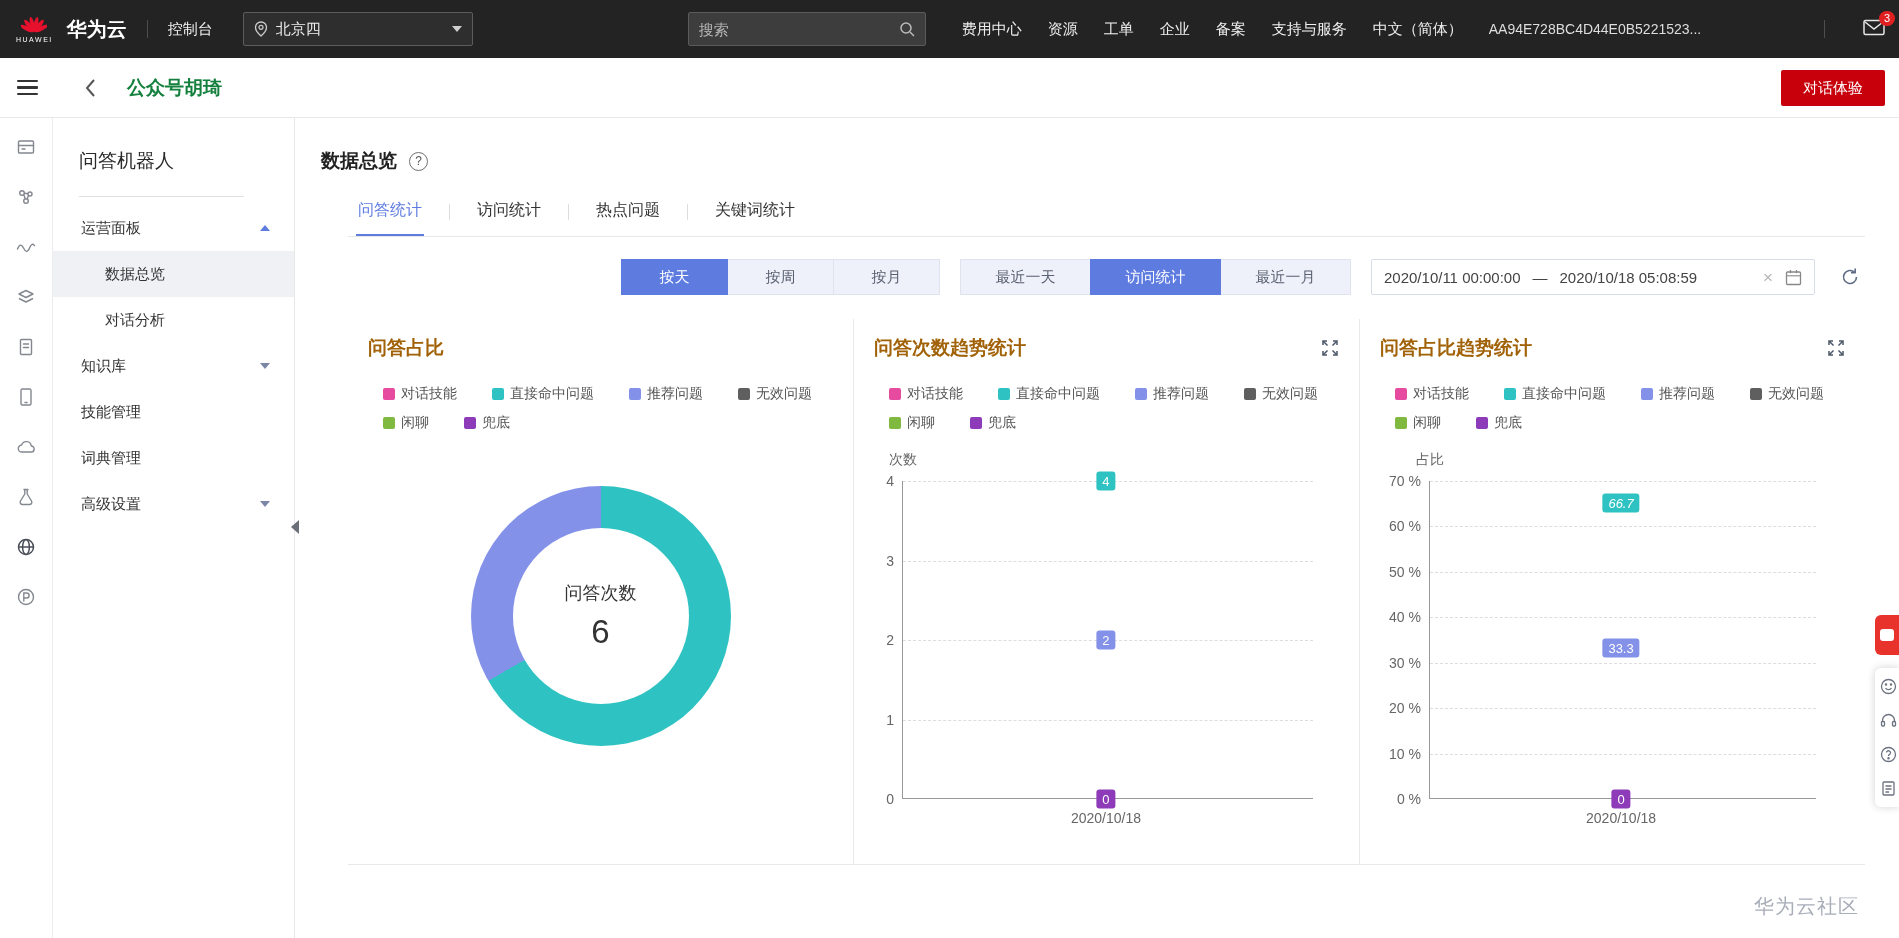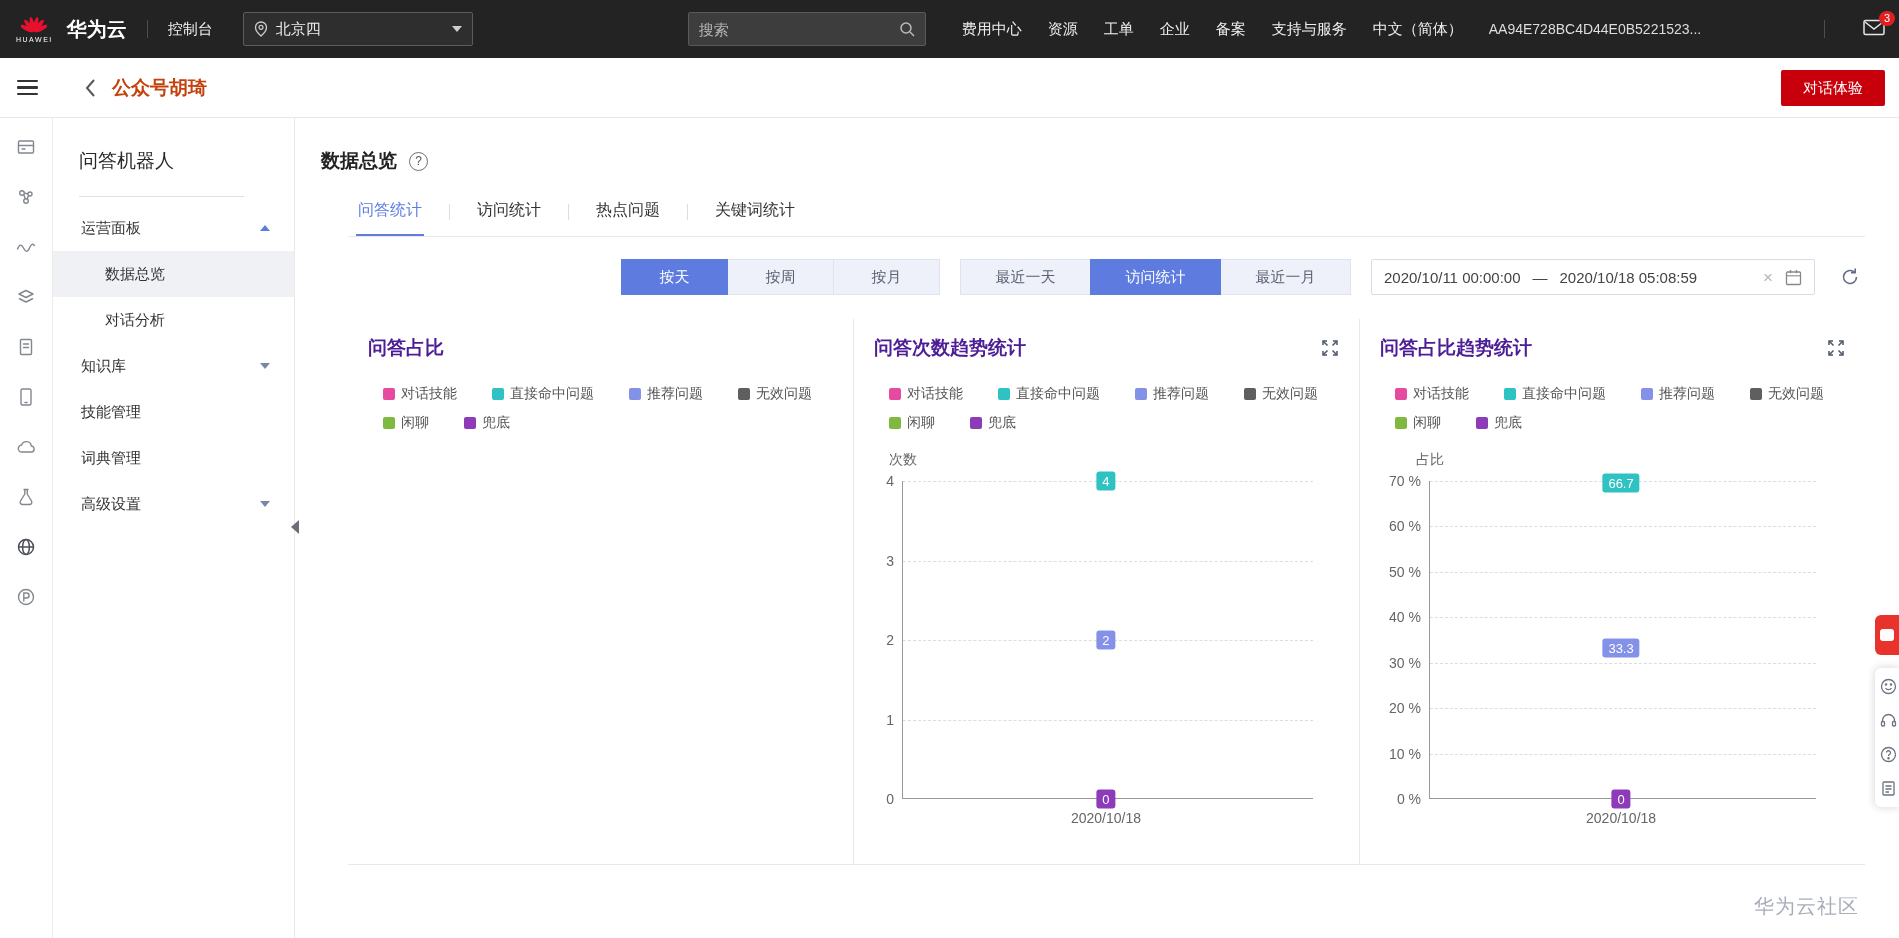--- a/index.html
+++ b/index.html
@@ -29,21 +29,21 @@
   .tb-right { margin-left:auto; display:flex; align-items:center; gap:18px; }
   .mail-wrap { position:relative; cursor:pointer; }
   .badge { position:absolute; top:-8px; right:-10px; background:var(--badge-red,#e02020); color:#fff; font-size:11px;
            line-height:1; padding:2px 5px; border-radius:8px; }
   
   .subheader { position:absolute; top:58px; left:0; right:0; height:60px; background:#fff; border-bottom:1px solid #e8e8e8;
                display:flex; align-items:center; z-index:5; }
   .hamburger { margin-left:17px; width:21px; display:flex; flex-direction:column; gap:4px; cursor:pointer; }
   .hamburger span { height:2.5px; background:#333; border-radius:1px; }
   .back-btn { margin-left:46px; cursor:pointer; display:flex; align-items:center; }
-  .page-title-h1 { margin-left:16px; font-size:19px; font-weight:bold; color:#c2410c;font-family:Liberation Serif, serif; }
+  .page-title-h1 { margin-left:31px; font-size:19px; font-weight:bold; color:#15803d;font-family:Liberation Serif, serif; }
   .cta { position:absolute; right:14px; top:12px; height:36px; padding:0 22px; background:var(--brand-red,#c7000b);
          color:#fff; border:none; border-radius:2px; font-size:15px; font-family:inherit; cursor:pointer; }
   
   .rail { position:absolute; top:118px; left:0; bottom:0; width:53px; background:#fff; border-right:1px solid #ececec;
           display:flex; flex-direction:column; align-items:center; padding-top:4px; }
   .rail-item { height:50px; display:flex; align-items:center; justify-content:center; width:100%; cursor:pointer; }
   
   .nav { position:absolute; top:118px; left:53px; bottom:0; width:242px; background:#fff; border-right:1px solid #e8e8e8; }
   .nav-title { padding:30px 0 0 26px; font-size:19px; color:#2a2a2a; }
   .nav-sep { margin:22px 50px 8px 26px; border-top:1px solid #e0e0e0; }
@@ -77,21 +77,21 @@
   .date-box { width:444px; height:36px; border:1px solid #d8dce8; border-radius:2px; display:flex; align-items:center;
               padding:0 12px; font-size:15px; color:#444; gap:12px; cursor:pointer; }
   .date-box .grow { flex:1; }
   .clear-x { color:#b5b5b5; font-size:17px; line-height:1; cursor:pointer; }
   .refresh { width:30px; height:30px; background:none; border:none; cursor:pointer; display:flex; align-items:center; justify-content:center; }
   
   .charts { display:flex; margin-top:24px; border-bottom:1px solid #e8e8e8; height:546px; }
   .panel { flex:1; position:relative; padding:16px 20px 0 20px; min-width:0; }
   .panel.bordered { border-left:1px solid #e8e8e8; }
   .panel-head { display:flex; justify-content:space-between; align-items:center; }
-  .panel-head h3 { font-size:19px; font-weight:bold; color:#4c1d95; }
+  .panel-head h3 { font-size:19px; font-weight:bold; color:#a16207; }
   .expand-btn { cursor:pointer; display:flex; }
   .legend { margin-top:24px; display:flex; flex-wrap:wrap; column-gap:20px; row-gap:11px; max-width:450px;
             font-size:14px; color:#555; }
   .legend-item { display:flex; align-items:center; gap:6px; cursor:pointer; white-space:nowrap;padding-left:15px; }
   .swatch { width:12px; height:12px; border-radius:2px; flex:none; }
   
   .donut-wrap { display:flex; justify-content:center; margin-top:54px; }
   .donut { width:260px; height:260px; border-radius:50%; position:relative; }
   .donut-hole { position:absolute; inset:42px; background:#fff; border-radius:50%; display:flex; flex-direction:column;
                 align-items:center; justify-content:center; gap:8px; }
@@ -357,20 +357,28 @@
             </span>
             <span class="legend-item">
               <span class="swatch" style="background: rgb(127, 185, 63);"></span>
               <span>闲聊</span>
             </span>
             <span class="legend-item">
               <span class="swatch" style="background: rgb(141, 59, 184);"></span>
               <span>兜底</span>
             </span>
           </div>
+        <div class="donut-wrap">
+          <div class="donut" style="background: conic-gradient(rgb(47, 194, 194) 0deg, rgb(47, 194, 194) 240.1deg, rgb(132, 145, 232) 240.1deg, rgb(132, 145, 232) 360deg);">
+            <div class="donut-hole">
+              <div class="donut-label">问答次数</div>
+              <div class="donut-value">6</div>
+            </div>
+          </div>
+        </div>
       </div>
 
       <div class="panel bordered">
         <div class="panel-head">
           <h3>问答次数趋势统计</h3>
           <span class="expand-btn">
             <svg width="18" height="18" viewBox="0 0 18 18" fill="none" stroke="#4a5565" stroke-width="1.5">
               <path d="M2 6V2h4M12 2h4v4M16 12v4h-4M6 16H2v-4"></path>
               <path d="M2.5 2.5l4 4M15.5 2.5l-4 4M15.5 15.5l-4-4M2.5 15.5l4-4"></path>
             </svg>
@@ -466,21 +474,21 @@
             <div class="tick-label" style="top: 181.714px;">30 %</div>
             <div class="gridline" style="top: 181.714px;"></div>
             <div class="tick-label" style="top: 136.286px;">40 %</div>
             <div class="gridline" style="top: 136.286px;"></div>
             <div class="tick-label" style="top: 90.8571px;">50 %</div>
             <div class="gridline" style="top: 90.8571px;"></div>
             <div class="tick-label" style="top: 45.4286px;">60 %</div>
             <div class="gridline" style="top: 45.4286px;"></div>
             <div class="tick-label" style="top: 0px;">70 %</div>
             <div class="gridline" style="top: 0px;"></div>
-            <div class="point" style="top: 2px; left: 49.5%; background: rgb(47, 194, 194);">66.7</div>
+            <div class="point" style="top: 22px; left: 49.5%; background: rgb(47, 194, 194); font-style: italic;">66.7</div>
             <div class="point" style="top: 166.723px; left: 49.5%; background: rgb(132, 145, 232);">33.3</div>
             <div class="point" style="top: 318px; left: 49.5%; background: rgb(141, 59, 184);">0</div>
             <div class="x-label" style="left: 49.5%;">2020/10/18</div>
           </div>
       </div>
     </div>
   </section>
 
   <div class="watermark">华为云社区</div>
 </main>

